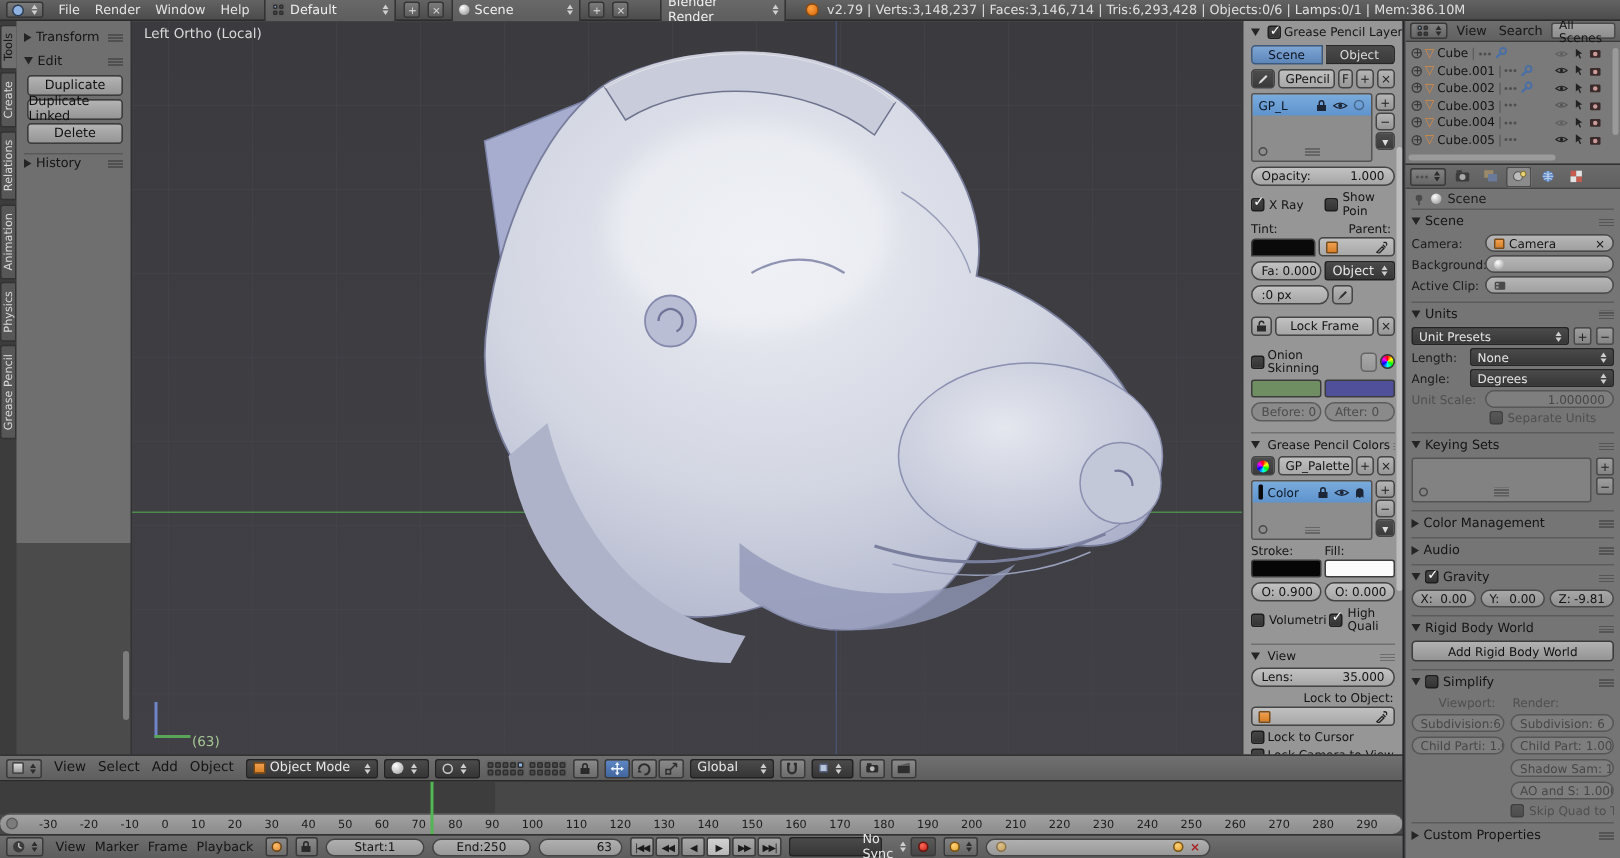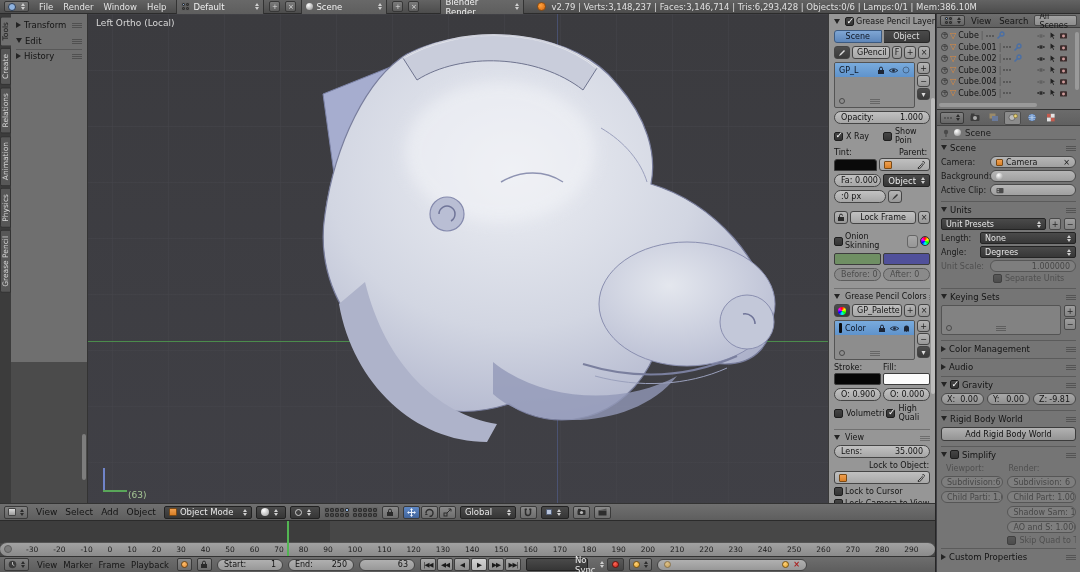--- a/index.html
+++ b/index.html
@@ -113,21 +113,21 @@
 
 .timeline{position:absolute;left:0;top:520px;width:936px;height:52px;border-right:1px solid #262626;}
 .tl-area{position:relative;height:36px;background:#474747;border-top:1px solid #2b2b2b;overflow:hidden;}
 .tl-darkL{position:absolute;left:0;top:0;width:330px;height:22px;background:#3d3d3d;}
 .tl-ruler{position:absolute;left:0;bottom:0;width:100%;height:14px;background:linear-gradient(#a2a2a2,#8b8b8b);border-top:1px solid #555;border-radius:7px;display:flex;align-items:center;justify-content:space-between;padding:0 16px 0 26px;}
 .tl-ruler span{font-size:7.5px;color:#1c1c1c;}
 .tl-cap{position:absolute;left:4px;bottom:3px;width:8px;height:8px;border-radius:50%;background:#7c7c7c;border:1px solid #5e5e5e;}
 .cfline{position:absolute;left:287px;top:0;bottom:0;width:2px;background:#53b553;}
 .tl-header{height:16px;background:linear-gradient(#6e6e6e,#5d5d5d);border-top:1px solid #333;display:flex;align-items:center;gap:5px;padding:0 4px;color:#151515;font-size:8.5px;}
 .tl-header .mi{color:#151515;padding:0 3px;}
-.tpill{height:12px;border-radius:6px;background:linear-gradient(#b0b0b0,#989898);border:1px solid #454545;color:#131313;display:flex;align-items:center;justify-content:space-between;padding:0 6px;font-size:8px;white-space:nowrap;}
+.tpill{height:12px;border-radius:6px;background:linear-gradient(#b0b0b0,#989898);border:1px solid #454545;color:#131313;display:flex;align-items:center;justify-content:center;padding:0 6px;font-size:8px;white-space:nowrap;}
 .pbbtn{width:16px;height:13px;border-radius:2px;background:linear-gradient(#a8a8a8,#8d8d8d);border:1px solid #3e3e3e;color:#1b1b1b;display:flex;align-items:center;justify-content:center;font-size:6.5px;letter-spacing:-1px;}
 .pbbtn.play{background:linear-gradient(#d2d2d2,#b8b8b8);}
 .recdot{width:7px;height:7px;border-radius:50%;background:radial-gradient(circle at 35% 30%,#ff6a5a,#c22318);border:1px solid #6e120c;}
 .keyicon{width:7px;height:7px;border-radius:50%;background:radial-gradient(circle at 35% 30%,#ffd27a,#e0a22c);border:1px solid #7a5410;}
 </style>
 </head>
 <body>
 
 <div id="root">
 
@@ -243,20 +243,25 @@
         <div class="phead">
             <span class="tri-r"></span>
             <span>Transform</span>
             <span class="grip"></span>
           </div>
         <div class="phead" style="margin-top:3px;">
             <span class="tri-d"></span>
             <span>Edit</span>
             <span class="grip"></span>
           </div>
+        <div style="padding:3px 0 2px 2px;">
+          <div class="tsbtn">Duplicate</div>
+          <div class="tsbtn">Duplicate Linked</div>
+          <div class="tsbtn">Delete</div>
+        </div>
         <div class="phead" style="border-top:1px solid rgba(0,0,0,.2);margin-top:2px;">
             <span class="tri-r"></span>
             <span>History</span>
             <span class="grip"></span>
           </div>
       </div>
       <div class="ts-lower">
           <div class="ts-scroll"></div>
         </div>
     </div>
@@ -1017,21 +1022,21 @@
 
         <div class="ppanel">
           <div class="phead">
               <span class="tri-d"></span>
               <span class="cb" style="margin-right:3px;"></span>
               <span>Simplify</span>
               <span class="grip"></span>
             </div>
           <div class="row" style="align-items:flex-start;gap:4px;margin-top:2px;">
             <div style="flex:1;min-width:0;">
-              <div class="dis-t" style="margin:1px 0 3px 5px;">Viewport:</div>
+              <div class="dis-t" style="margin:1px 0 3px 18px;">Viewport:</div>
               <div class="prow" style="margin:0 0 3px 0;">
                   <span class="ppill dis">
                     <span>Subdivision:</span>
                     <span>6</span>
                   </span>
                 </div>
               <div class="prow" style="margin:0;">
                   <span class="ppill dis">
                     <span>Child Parti: 1.000</span>
                   </span>

